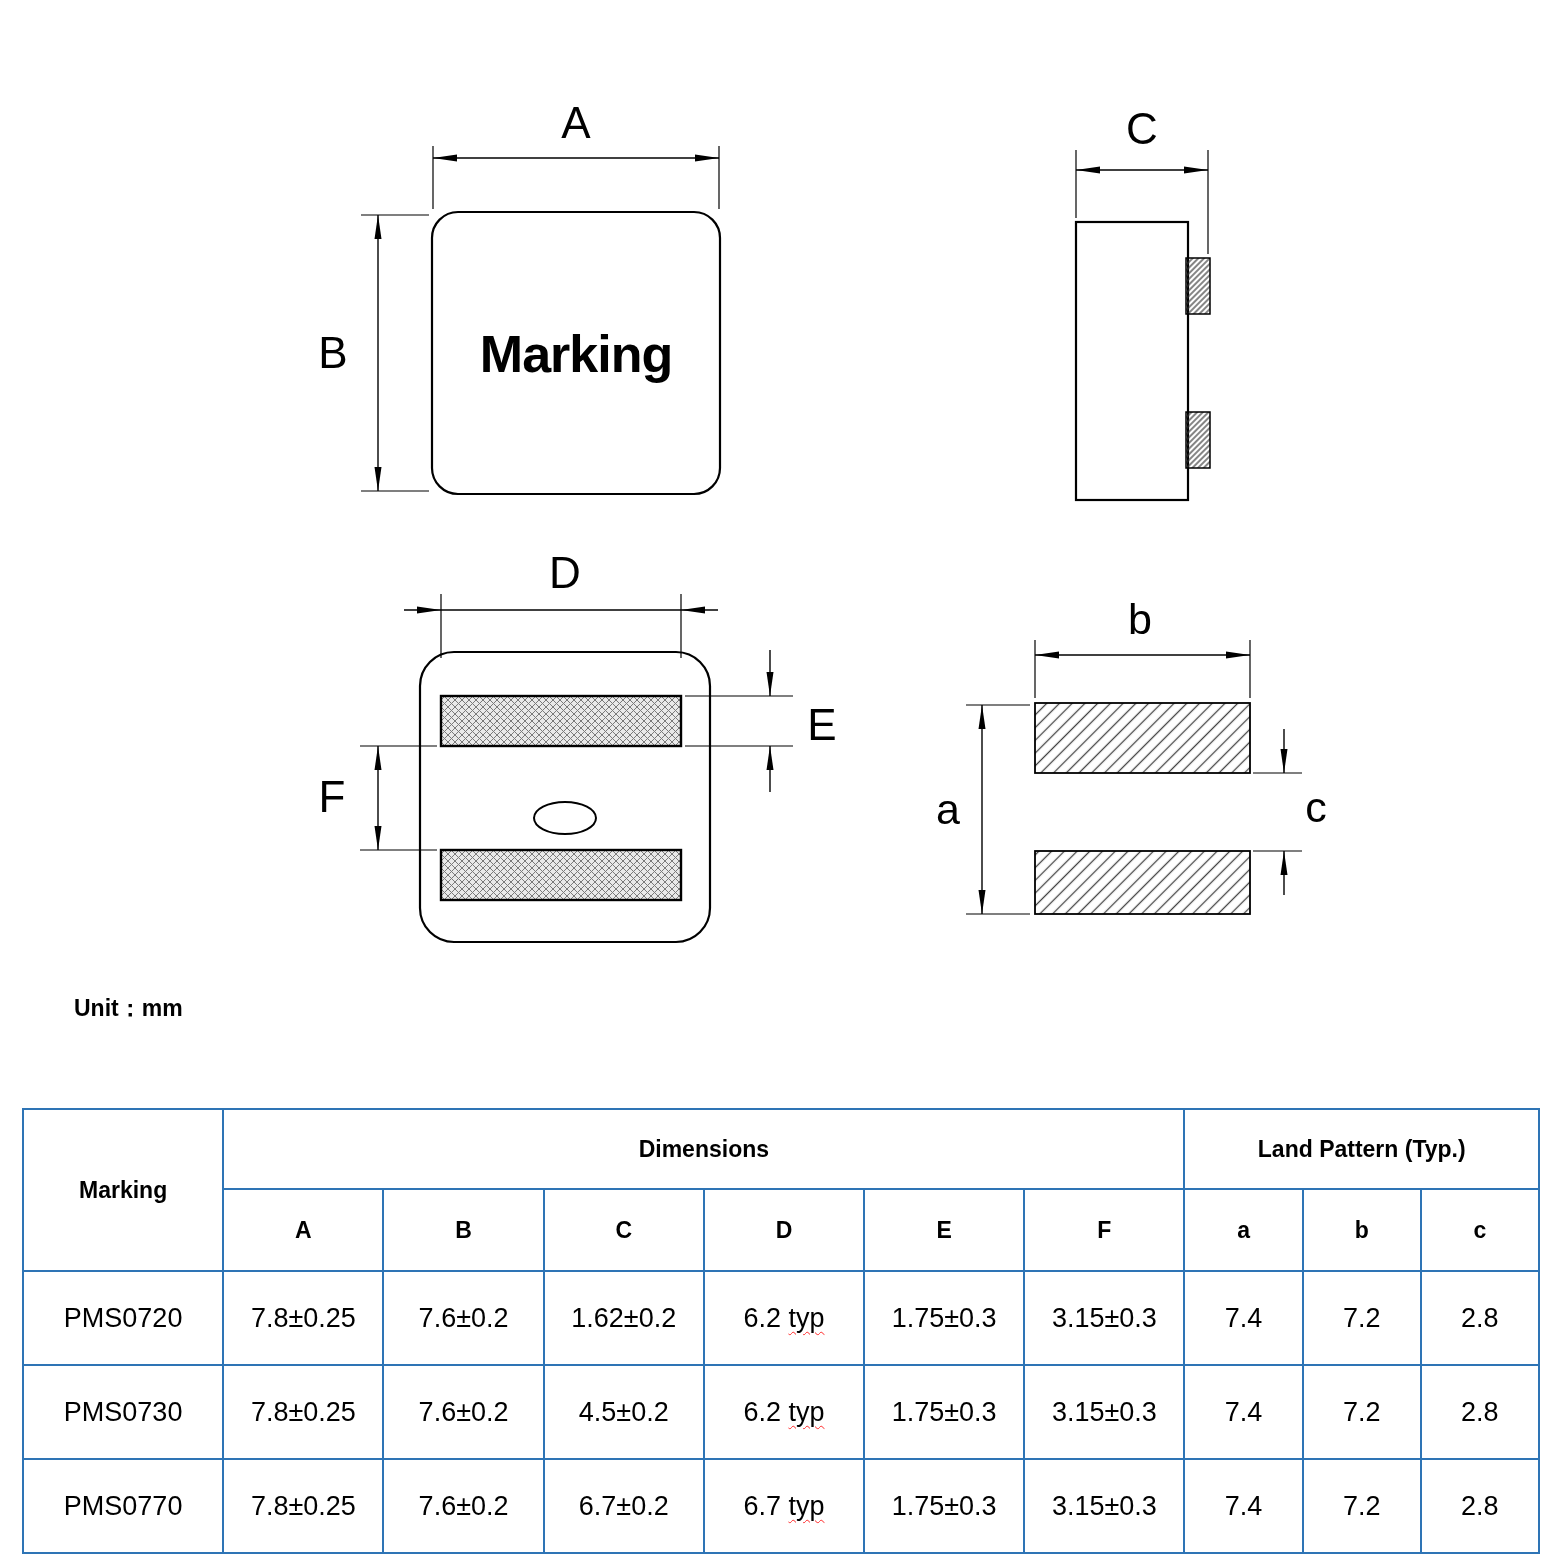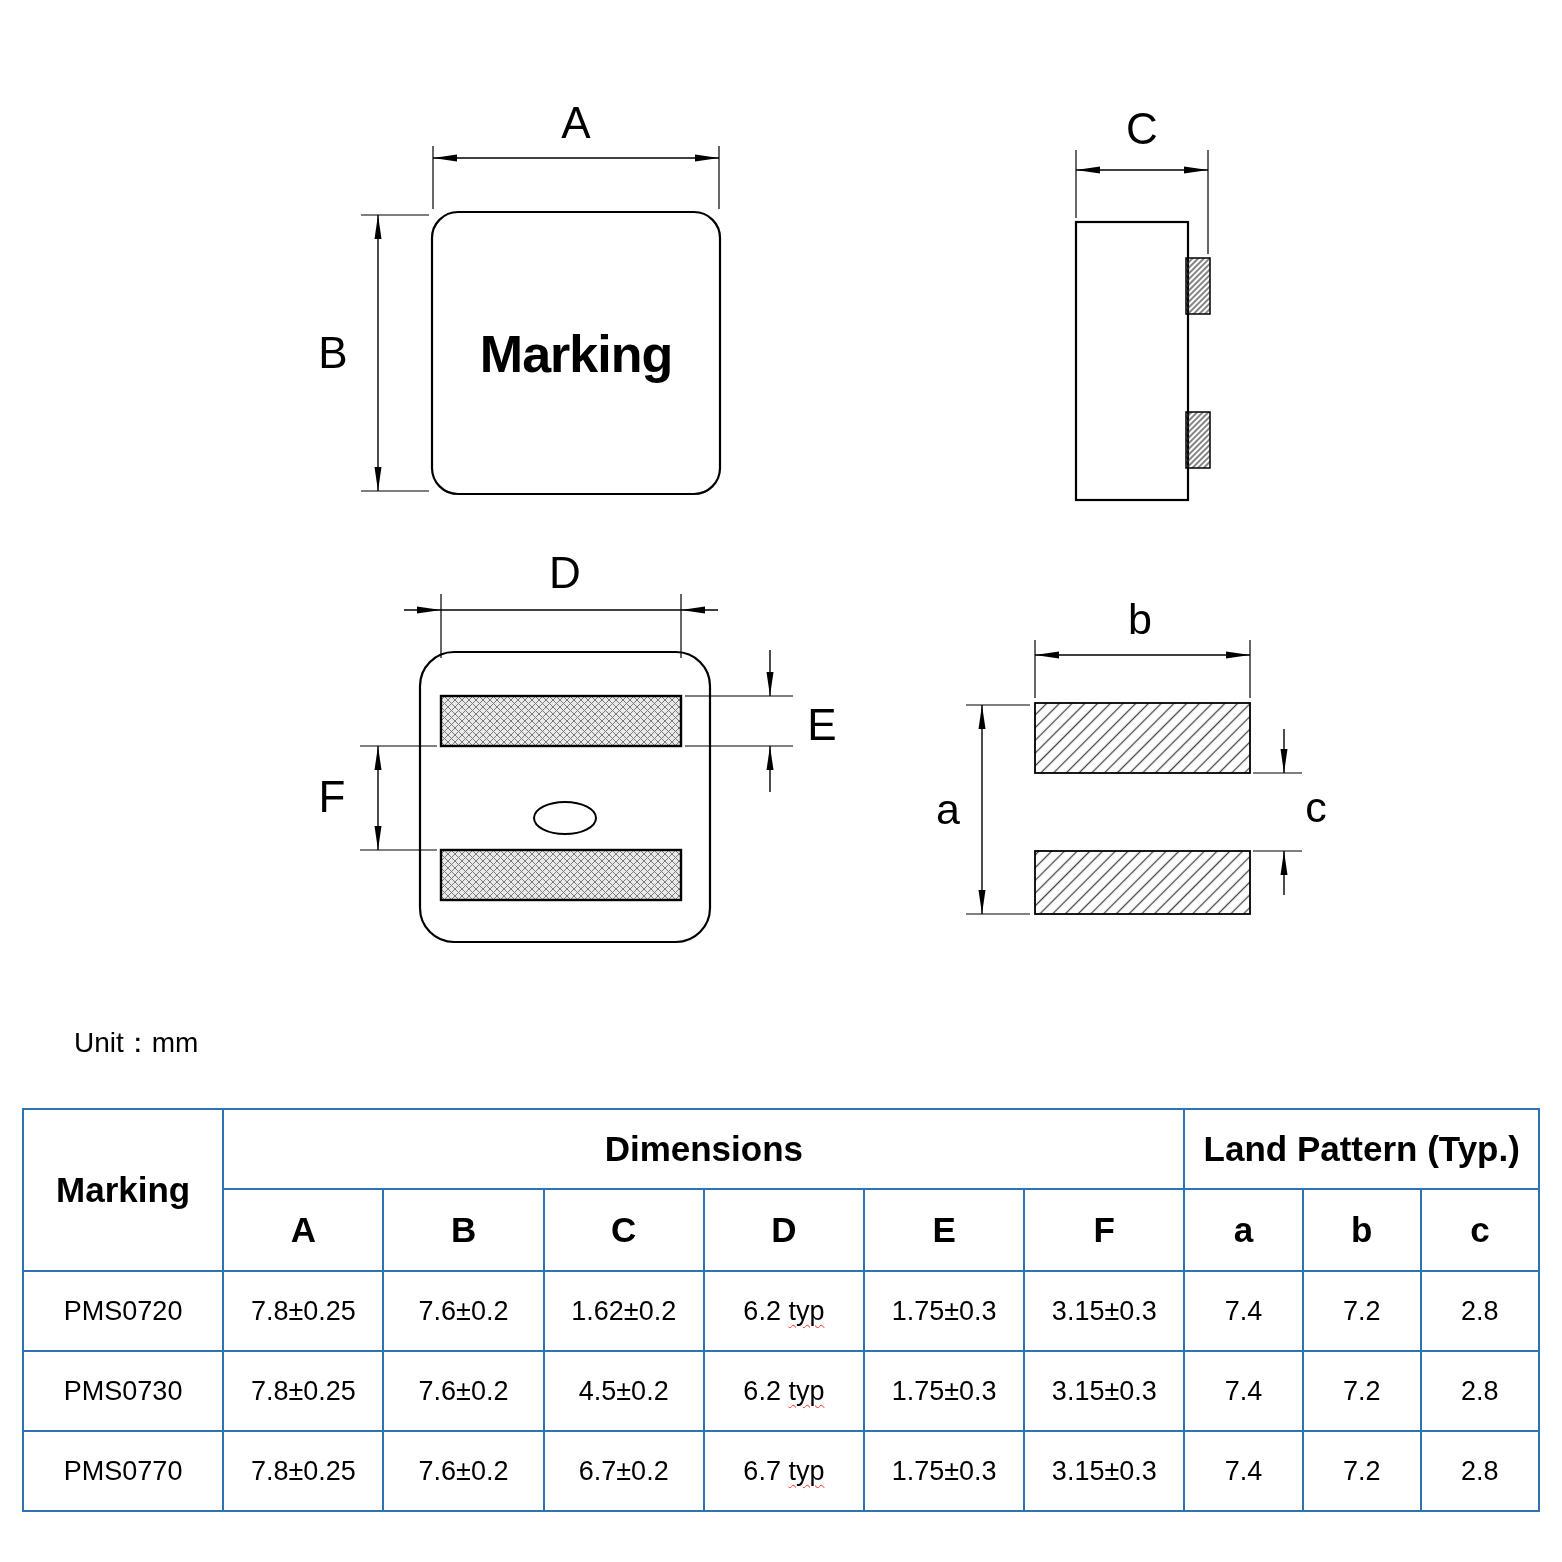--- a/index.html
+++ b/index.html
@@ -14,41 +14,41 @@
   svg text { font-family:"Liberation Sans", sans-serif; fill:#000; }
   .dim-letter { font-size:44px; }
   .dim-letter-lc { font-size:43px; }
   .marking-text { font-size:52px; font-weight:bold; letter-spacing:-1px; }
   .outline { fill:#fff; stroke:#000; stroke-width:2.2; }
   .dimline { stroke:#000; stroke-width:1.4; fill:none; }
   .extline { stroke:#000; stroke-width:1.2; fill:none; }
   .arrtip  { fill:#000; }
 
   .unit-label {
-    position:absolute; left:74px; top:1024px;
-    font-size:28px; font-weight:normal;
+    position:absolute; left:74px; top:993px;
+    font-size:23px; font-weight:bold;
   }
 
   .dim-table {
     position:absolute; left:22px; top:1108px;
     width:1518px;
     border-collapse:collapse;
     table-layout:fixed;
   }
   .dim-table th, .dim-table td {
     border:2px solid #2e74b5;
     text-align:center;
     vertical-align:middle;
     background:#fff;
   }
-  .dim-table th { font-size:35px; font-weight:bold; }
+  .dim-table th { font-size:23px; font-weight:bold; }
   .dim-table td { font-size:27px; font-weight:normal; }
   tr.hdr-row-1 { height:80px; }
   tr.hdr-row-2 { height:82px; }
-  tr.data-row  { height:80px; }
+  tr.data-row  { height:94px; }
 
   .squiggle {
     text-decoration:underline;
     text-decoration-style:wavy;
     text-decoration-color:#ff2a2a;
     text-decoration-thickness:1px;
     text-underline-offset:4px;
     margin-top:48px;
   }
 </style>

